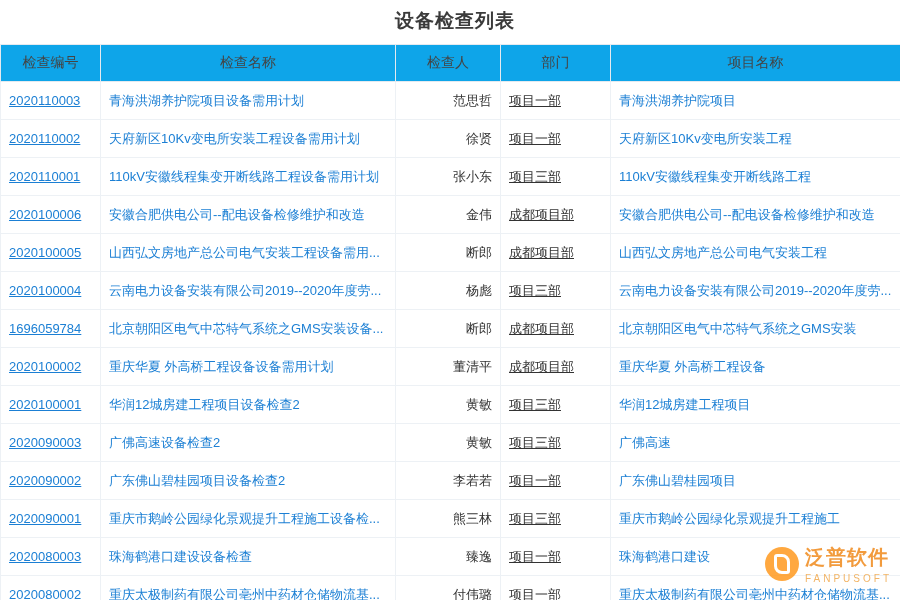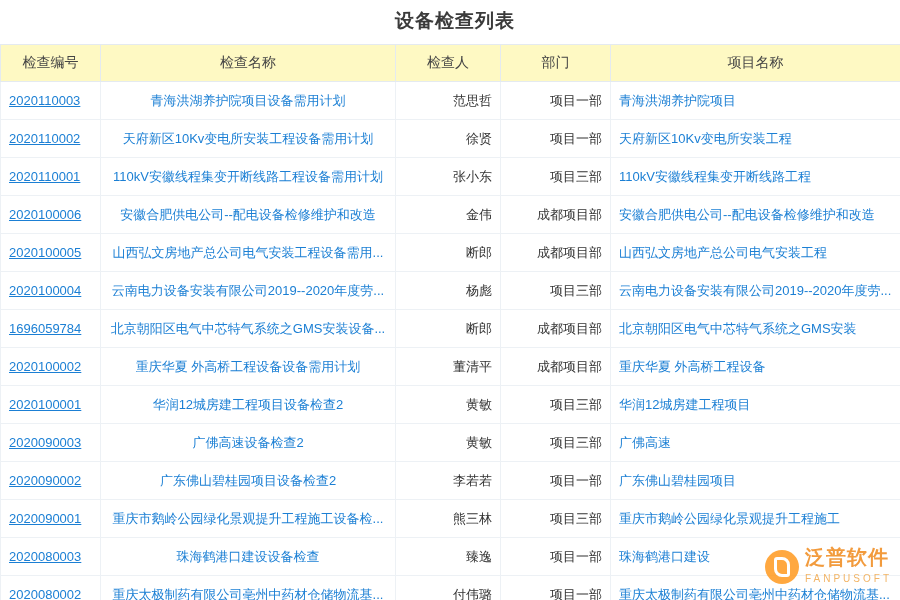--- a/index.html
+++ b/index.html
@@ -22,21 +22,21 @@
     color: #3b3b3b;
     padding: 8px 0 10px 10px;
     letter-spacing: 1px;
   }
   table.grid {
     border-collapse: collapse;
     width: 900px;
     table-layout: fixed;
   }
   table.grid th {
-    background: #fef9c3;
+    background: #0ea5e9;
     color: #444;
     font-weight: normal;
     font-size: 14px;
     height: 36px;
     border: 1px solid #e4eaf0;
     text-align: center;
     padding: 0 6px;
   }
   table.grid td {
     height: 37px;
@@ -48,48 +48,49 @@
     text-overflow: ellipsis;
   }
   td.c-code {
     color: #1b7fd4;
     text-align: left;
     padding-left: 12px;
     text-decoration: underline;
   }
   td.c-name {
     color: #1b7fd4;
-    text-align: center;
+    text-align: left;
     padding-left: 12px;
   }
   td.c-person {
     color: #333;
     text-align: right;
   }
   td.c-dept {
     color: #333;
-    text-align: right;
+    text-align: left;
+    text-decoration: underline;
   }
   td.c-project {
     color: #1b7fd4;
     text-align: left;
     padding-left: 12px;
   }
   .col-code { width: 100px; }
   .col-name { width: 295px; }
   .col-person { width: 105px; }
   .col-dept { width: 110px; }
   .col-project { width: 290px; }
 
   .watermark {
     position: absolute;
     right: 8px;
     bottom: 16px;
     display: flex;
-    align-items: flex-end;
+    align-items: center;
     opacity: 0.85;
     pointer-events: none;
   }
   .wm-logo {
     width: 34px;
     height: 34px;
     border-radius: 50%;
     background: #ff9a1f;
     position: relative;
     margin-right: 6px;

